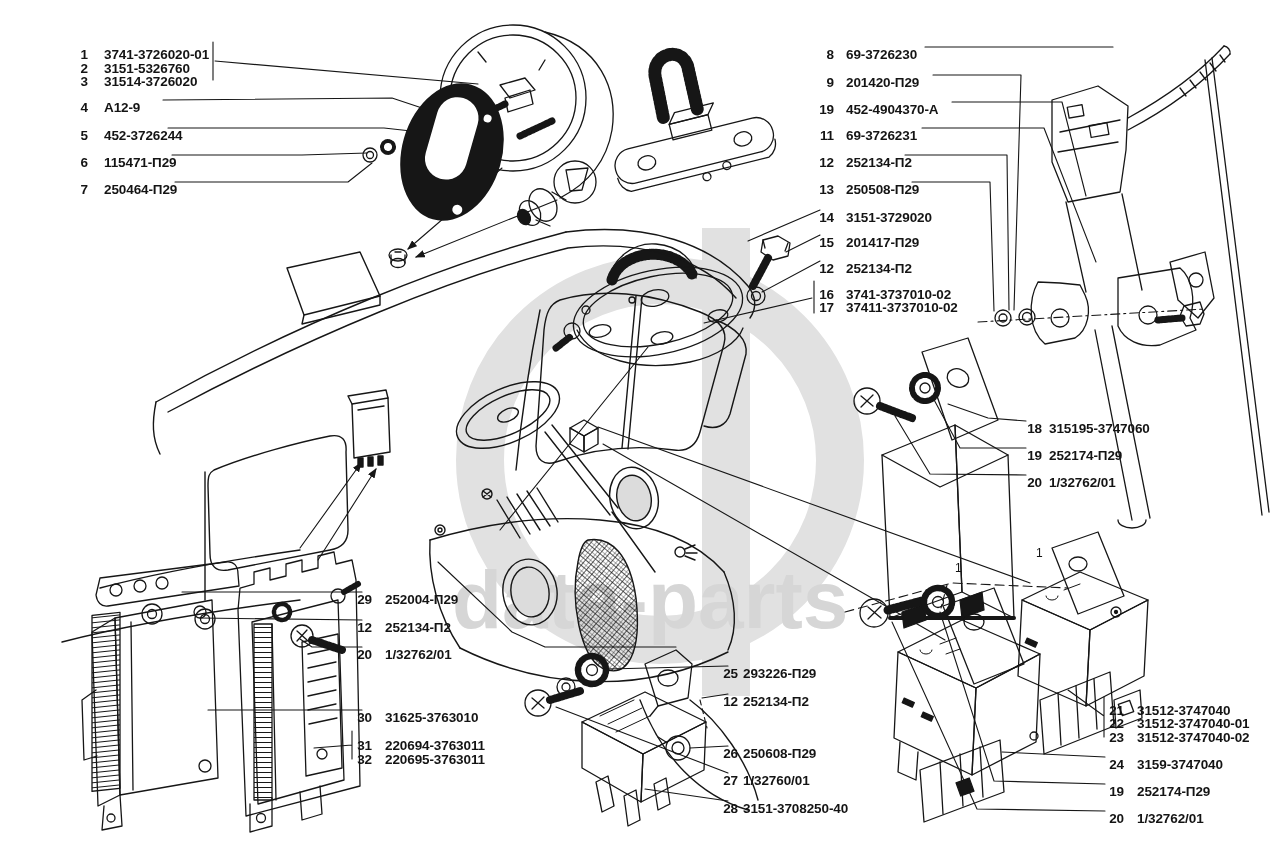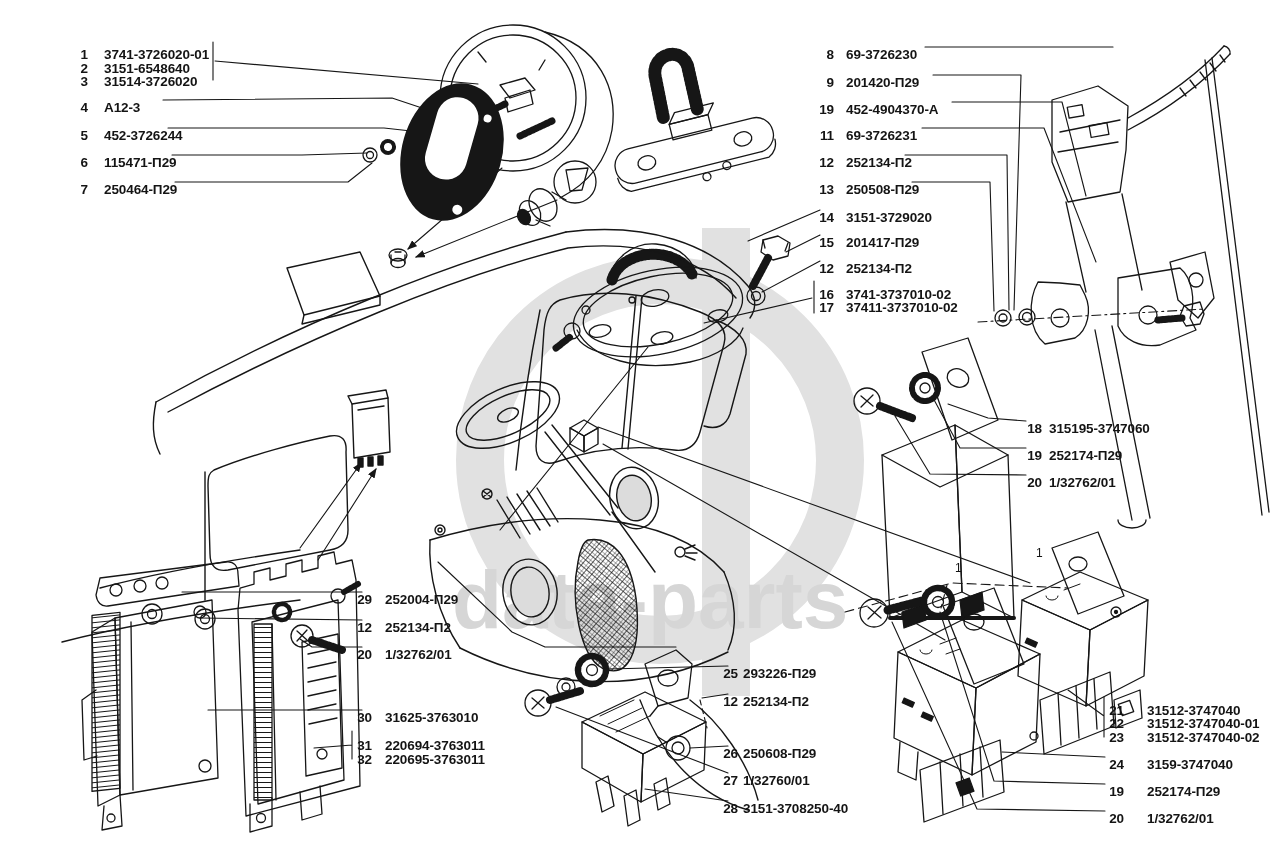--- a/index.html
+++ b/index.html
@@ -9,21 +9,21 @@
   .labels{position:absolute;left:0;top:8px;width:100%;height:100%;z-index:2;pointer-events:none;}
   .lbl{position:absolute;white-space:nowrap;font-size:13.5px;font-weight:700;color:#141414;
        letter-spacing:-0.1px;line-height:14px;}
   .lbl .num{display:inline-block;text-align:right;}
   .lbl .part{display:inline-block;}
   .g-tl{left:64px}  .g-tl .num{width:24px}  .g-tl .part{margin-left:16px}
   .g-tr{left:798px} .g-tr .num{width:36px}  .g-tr .part{margin-left:12px}
   .g-mr{left:1010px}.g-mr .num{width:32px}  .g-mr .part{margin-left:7px}
   .g-bl{left:338px} .g-bl .num{width:34px}  .g-bl .part{margin-left:13px}
   .g-bm{left:704px} .g-bm .num{width:34px}  .g-bm .part{margin-left:5px}
-  .g-br{left:1090px}.g-br .num{width:34px}  .g-br .part{margin-left:23px}
+  .g-br{left:1090px}.g-br .num{width:34px}  .g-br .part{margin-left:13px}
   .wmt{font-family:"Liberation Sans",sans-serif;font-weight:700;font-size:82px;
        fill:#d6d6d6;letter-spacing:0px;}
   .dash1{font-family:"Liberation Sans",sans-serif;font-size:12px;fill:#141414;}
 </style>
 </head>
 <body>
 
 <div class="canvas">
 
 <svg class="art" width="1288" height="849" viewBox="0 0 1288 849">
@@ -358,23 +358,23 @@
       <path d="M868,607 l13,11 M881,606 l-13,13"></path>
       <line x1="888" y1="610" x2="922" y2="601" stroke-width="9" stroke-dasharray="2.4 2.2"></line>
       <circle cx="938" cy="602" r="14" stroke-width="6.5" stroke-dasharray="3 2.4"></circle>
       <circle cx="938" cy="602" r="5.5"></circle>
     </g>
   </g>
 </svg>
 
 <div class="labels">
   <div class="lbl g-tl" style="top:40px"><span class="num">1</span><span class="part">3741-3726020-01</span></div>
-  <div class="lbl g-tl" style="top:54px"><span class="num">2</span><span class="part">3151-6548640</span></div>
+  <div class="lbl g-tl" style="top:54px"><span class="num">2</span><span class="part">3151-5326760</span></div>
   <div class="lbl g-tl" style="top:67px"><span class="num">3</span><span class="part">31514-3726020</span></div>
-  <div class="lbl g-tl" style="top:93px"><span class="num">4</span><span class="part">А12-3</span></div>
+  <div class="lbl g-tl" style="top:93px"><span class="num">4</span><span class="part">А12-9</span></div>
   <div class="lbl g-tl" style="top:121px"><span class="num">5</span><span class="part">452-3726244</span></div>
   <div class="lbl g-tl" style="top:148px"><span class="num">6</span><span class="part">115471-П29</span></div>
   <div class="lbl g-tl" style="top:175px"><span class="num">7</span><span class="part">250464-П29</span></div>
 
   <div class="lbl g-tr" style="top:40px"><span class="num">8</span><span class="part">69-3726230</span></div>
   <div class="lbl g-tr" style="top:68px"><span class="num">9</span><span class="part">201420-П29</span></div>
   <div class="lbl g-tr" style="top:95px"><span class="num">19</span><span class="part">452-4904370-А</span></div>
   <div class="lbl g-tr" style="top:121px"><span class="num">11</span><span class="part">69-3726231</span></div>
   <div class="lbl g-tr" style="top:148px"><span class="num">12</span><span class="part">252134-П2</span></div>
   <div class="lbl g-tr" style="top:175px"><span class="num">13</span><span class="part">250508-П29</span></div>

